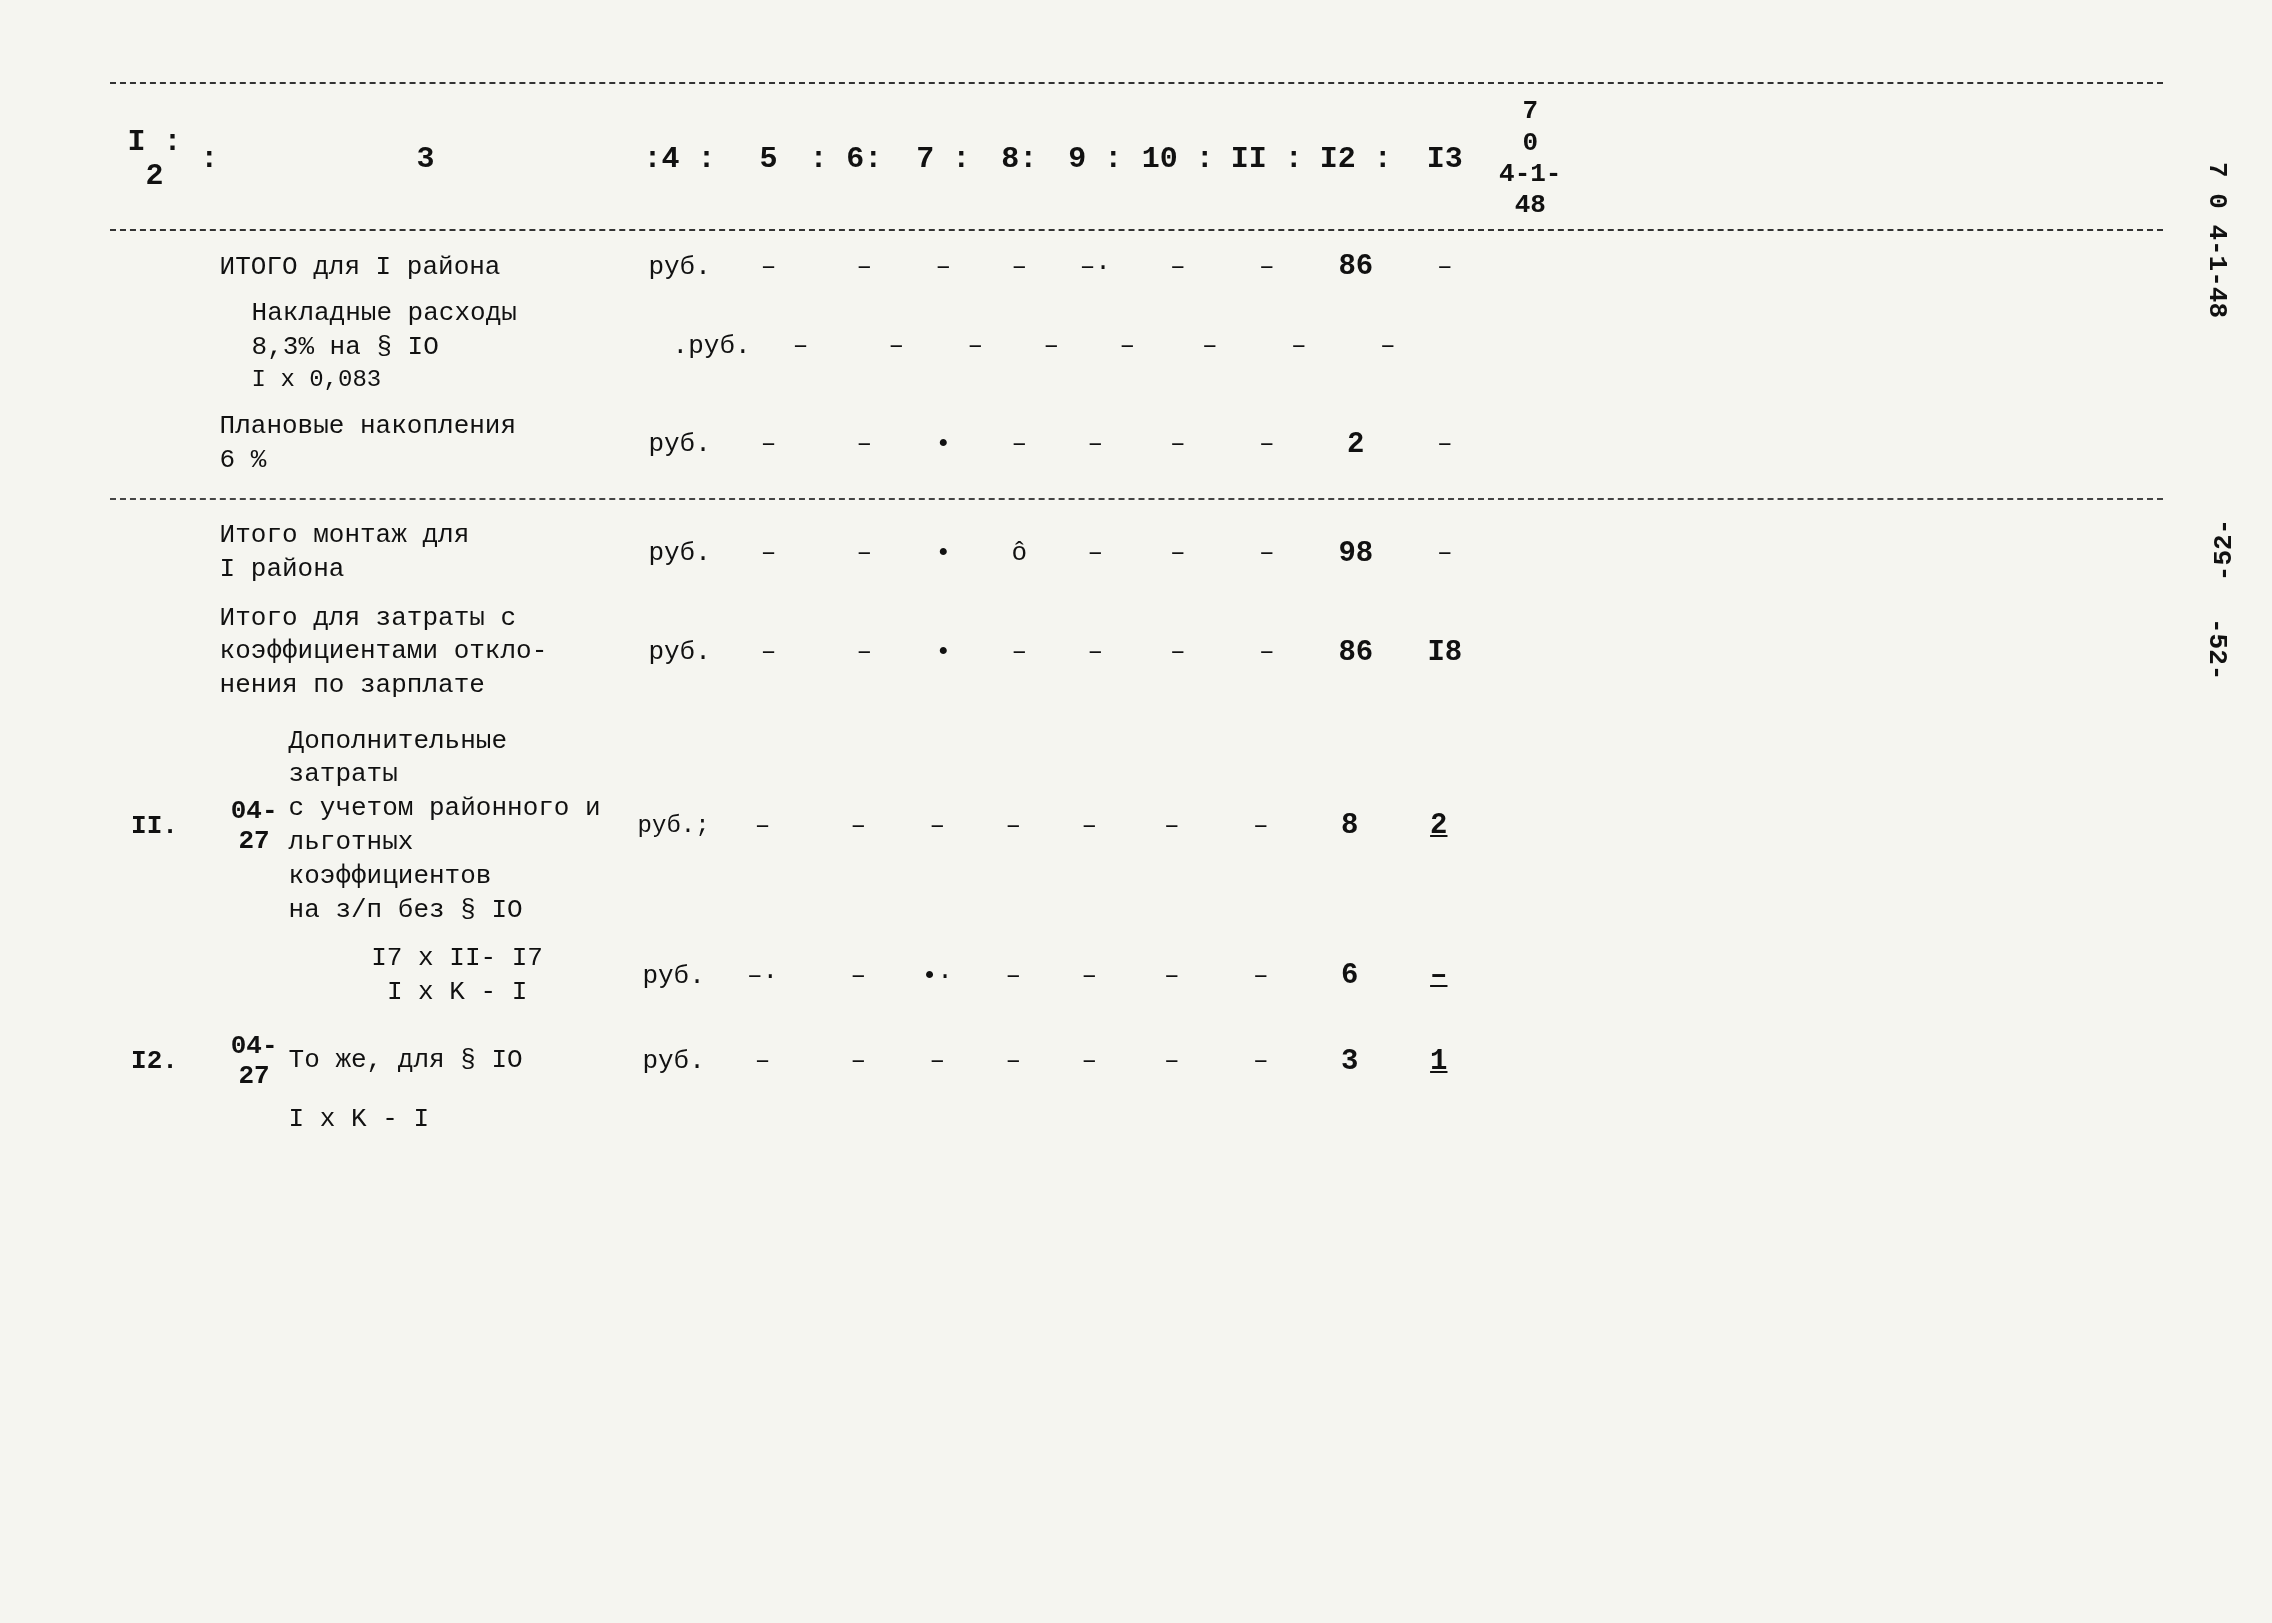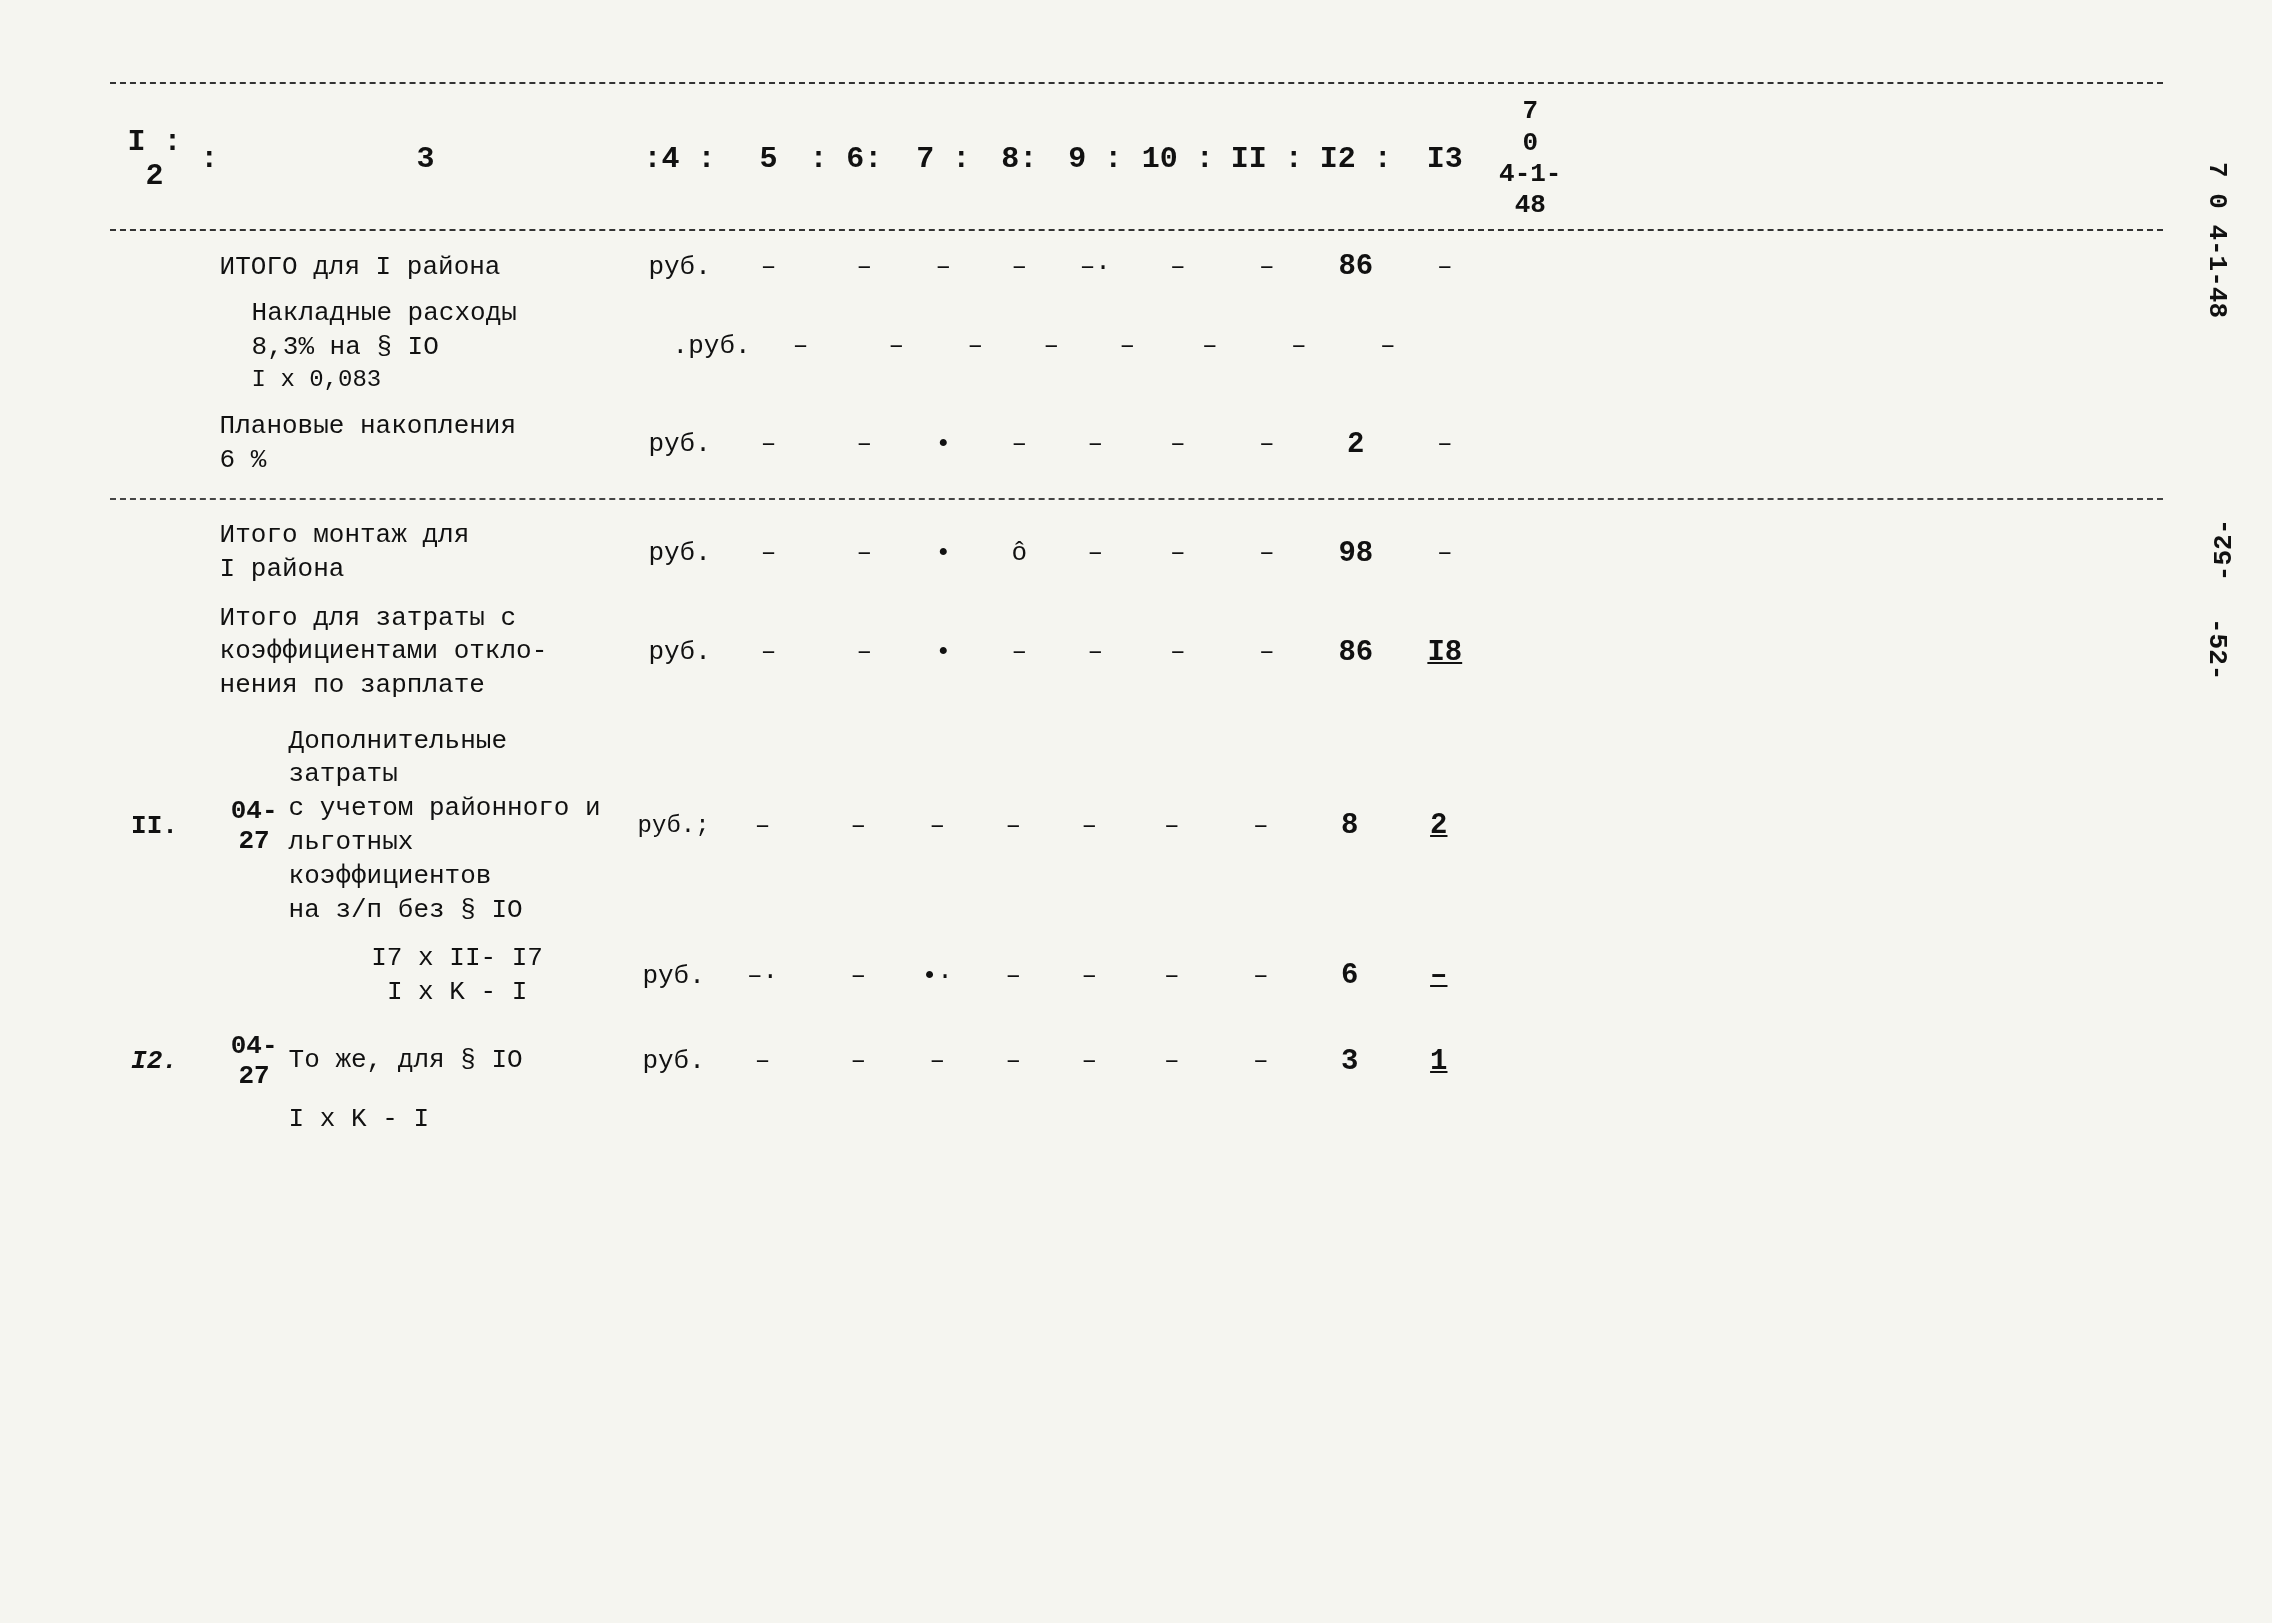--- a/index.html
+++ b/index.html
@@ -206,21 +206,21 @@
         <div class="col-4 cell" style="font-size:26px;">руб.</div>
         <div class="col-5 cell dash-cell">–</div>
         <div style="width:13.7px;"></div>
         <div class="col-6 cell dash-cell">–</div>
         <div class="col-7 cell dash-cell">•</div>
         <div class="col-8 cell dash-cell">–</div>
         <div class="col-9 cell dash-cell">–</div>
         <div class="col-10 cell dash-cell">–</div>
         <div class="col-11 cell dash-cell">–</div>
         <div class="col-12 cell" style="font-size:29px; font-weight:bold;">86</div>
-        <div class="col-13 cell" style="font-size:29px; font-weight:bold; text-decoration:underline;">I8</div>
+        <div class="col-13 cell" style="font-size:29px; font-weight:bold; ">I8</div>
       </div>
 
       <div class="data-row" style="padding: 13.7px 0 6.9px 0;">
         <div class="col-1 cell" style="font-size:26px; font-weight:bold;">II.</div>
         <div style="width:20.6px; font-size:26px;"></div>
         <div style="width:69px; font-size:26px; font-weight:bold; flex-shrink:0; text-align:center;">04-27</div>
         <div class="col-3 cell" style="text-align:left; width:337px;">
           <div style="font-size:26px; line-height:1.3;">Дополнительные затраты</div>
           <div style="font-size:26px; line-height:1.3;">с учетом районного и</div>
           <div style="font-size:26px; line-height:1.3;">льготных коэффициентов</div>
@@ -254,21 +254,21 @@
         <div class="col-7 cell dash-cell">•·</div>
         <div class="col-8 cell dash-cell">–</div>
         <div class="col-9 cell dash-cell">–</div>
         <div class="col-10 cell dash-cell">–</div>
         <div class="col-11 cell dash-cell">–</div>
         <div class="col-12 cell" style="font-size:29px; font-weight:bold;">6</div>
         <div class="col-13 cell" style="font-size:29px; font-weight:bold; text-decoration:underline;">–</div>
       </div>
 
       <div class="data-row" style="padding: 13.7px 0 6.9px 0;">
-        <div class="col-1 cell" style="font-size:26px; font-weight:bold;font-style:italic;">I2.</div>
+        <div class="col-1 cell" style="font-size:26px; font-weight:bold;">I2.</div>
         <div style="width:20.6px;"></div>
         <div style="width:69px; font-size:26px; font-weight:bold; flex-shrink:0; text-align:center;">04-27</div>
         <div class="col-3 cell" style="text-align:left; width:337px;">
           <div style="font-size:26px; line-height:1.3;">То же, для § IO</div>
         </div>
         <div class="col-4 cell" style="font-size:26px;">руб.</div>
         <div class="col-5 cell dash-cell">–</div>
         <div style="width:13.7px;"></div>
         <div class="col-6 cell dash-cell">–</div>
         <div class="col-7 cell dash-cell">–</div>

